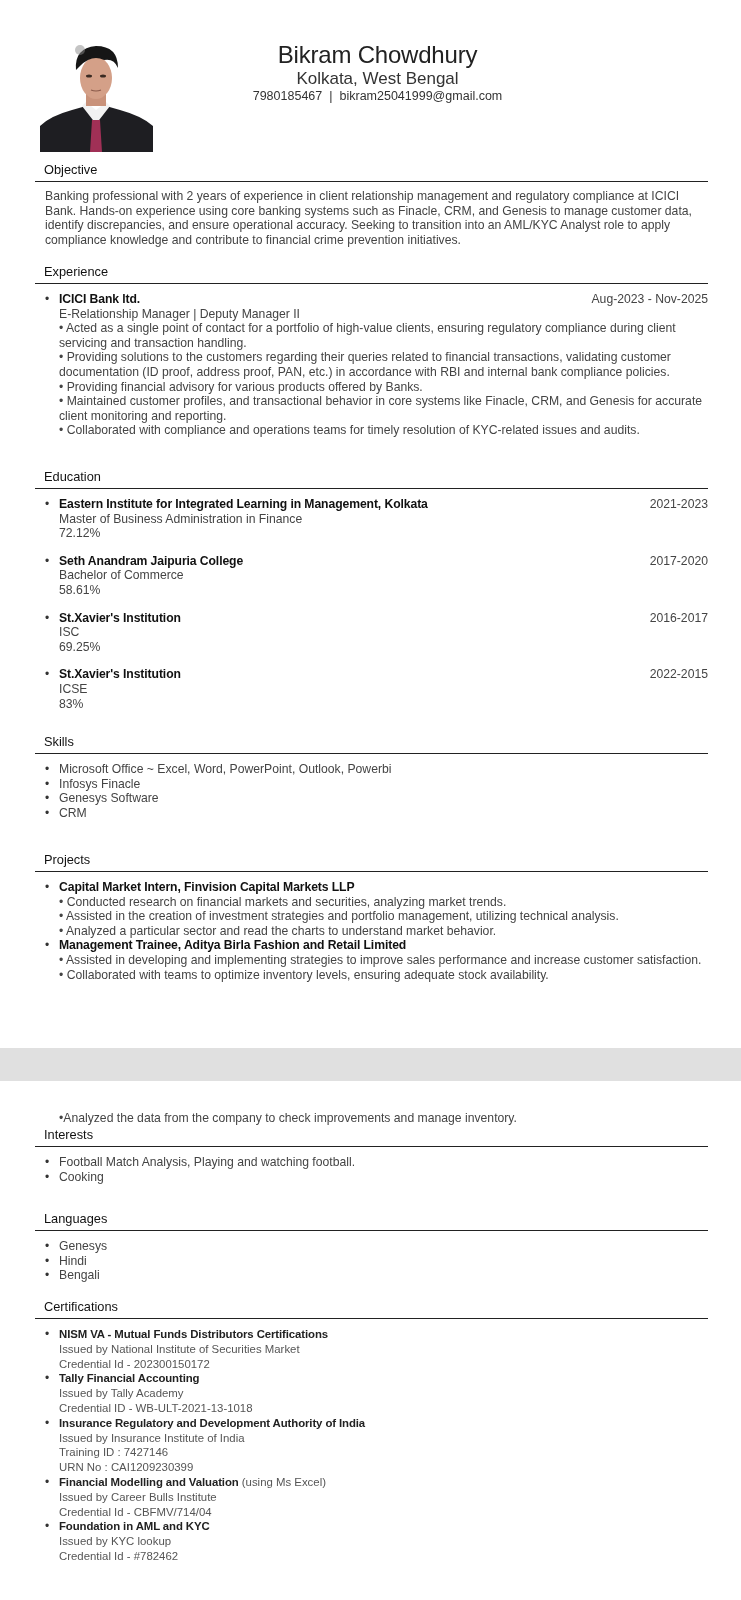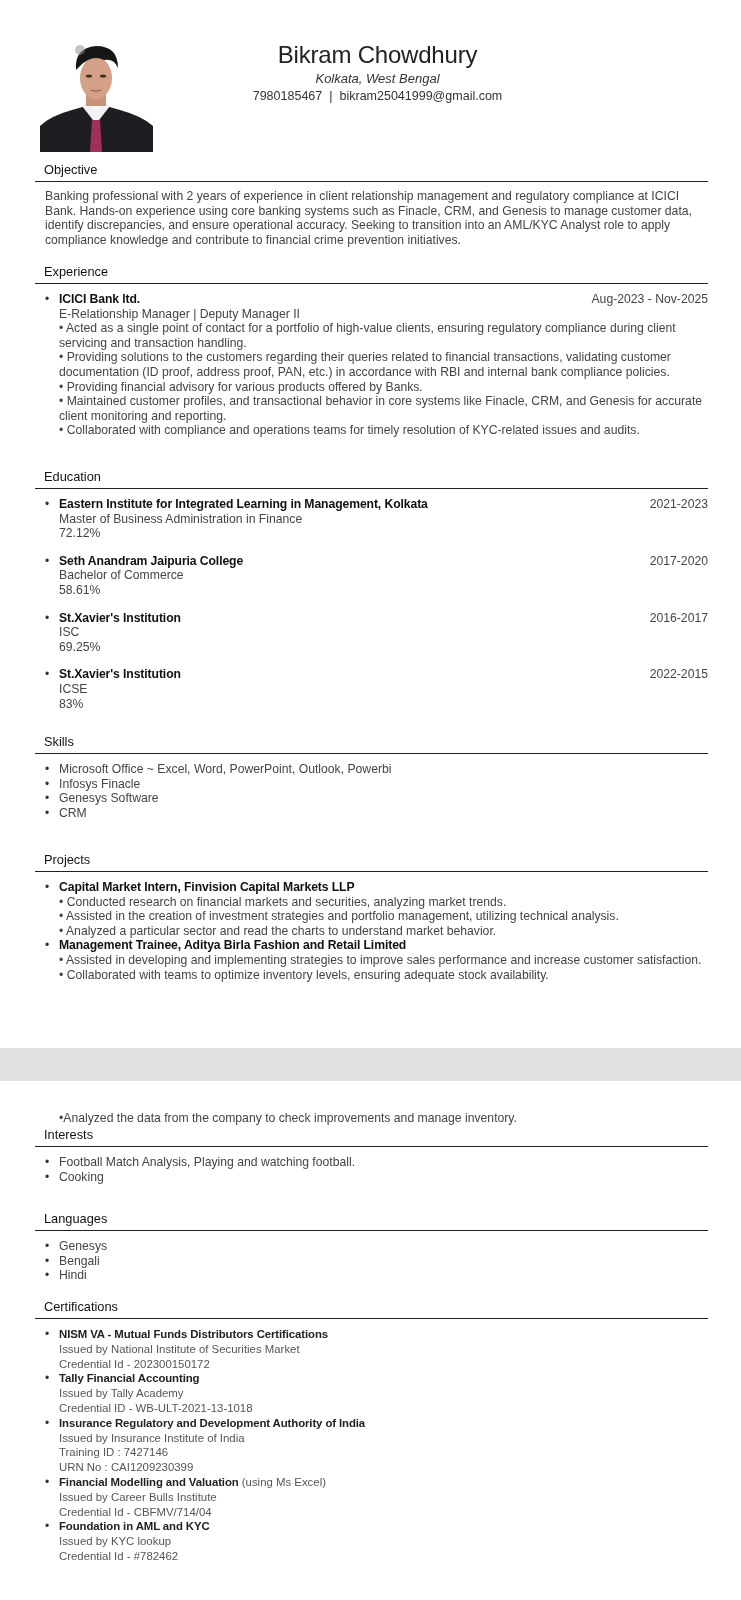--- a/index.html
+++ b/index.html
@@ -20,21 +20,21 @@
 
   
   .header { position: absolute; top: 40px; left: 0; width: 741px; height: 112px; }
   .photo {
     position: absolute; left: 40px; top: 0; width: 113px; height: 112px;
     background: #ffffff; overflow: hidden;
   }
   .photo svg { width: 113px; height: 112px; display: block; }
   .name-block { position: absolute; left: 0; top: 0; width: 741px; text-align: center; padding-left: 0; }
   .name { font-size: 24px; line-height: 30px; color: #222; font-weight: 500; letter-spacing: -0.2px; margin-left: 14px; }
-  .loc { font-size: 13px; line-height: 17px; color: #333; margin-left: 14px; margin-top: 0px; font-style: italic; }
+  .loc { font-size: 17px; line-height: 17px; color: #333; margin-left: 14px; margin-top: 0px; }
   .contact { font-size: 12.5px; line-height: 19px; color: #333; margin-left: 14px; }
   .contact .sep { margin: 0 7px; }
 
   
   .content { position: absolute; left: 35px; width: 673px; }
   .section-title {
     font-size: 12.8px; font-weight: 500; color: #111;
     padding-left: 9px; line-height: 16px; padding-bottom: 3px;
     border-bottom: 1.6px solid #222;
   }
@@ -204,22 +204,22 @@
         <li class="muted">Cooking</li>
       </ul>
     </div>
   </div>
 
   <div class="content" style="top:130px;">
     <div class="section-title">Languages</div>
     <div class="section-body">
       <ul class="items">
         <li class="muted">Genesys</li>
+        <li class="muted">Hindi</li>
         <li class="muted">Bengali</li>
-        <li class="muted">Hindi</li>
       </ul>
     </div>
   </div>
 
   <div class="content" style="top:218px;">
     <div class="section-title">Certifications</div>
     <div class="section-body cert-body">
       <ul class="items">
         <li>
           <div><span class="strong">NISM VA - Mutual Funds Distributors Certifications</span></div>

